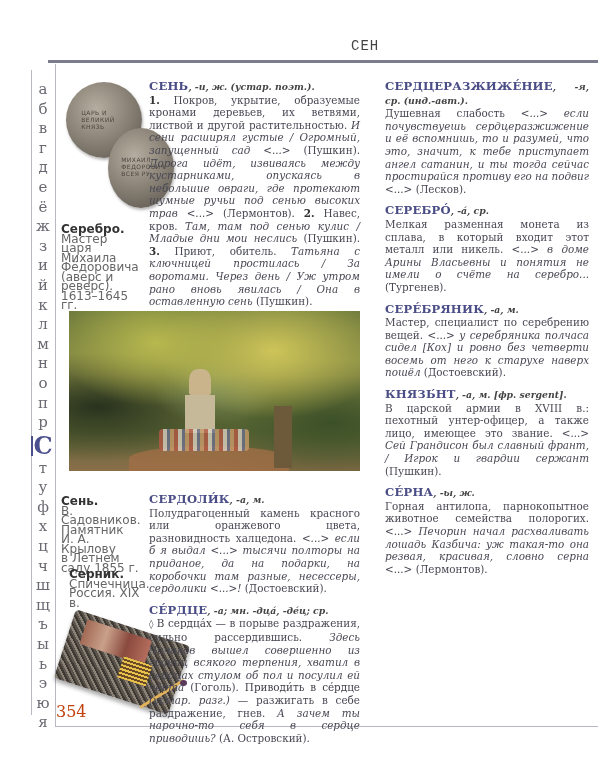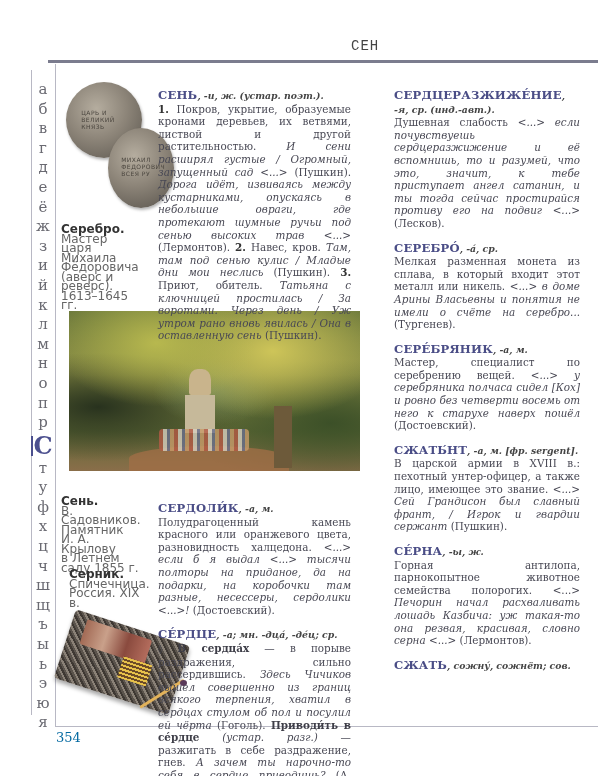--- a/index.html
+++ b/index.html
@@ -12,21 +12,21 @@
 
     .alpha-rail { position: absolute; left: 31px; top: 70px; width: 1px; height: 645px; background: #b8b8c4; }
     .alpha { position: absolute; left: 32px; top: 80px; width: 22px; }
     .alpha span { display: block; height: 19.6px; font-size: 15px; line-height: 19.6px; text-align: center; color: #6a6a72; font-family: "DejaVu Serif", serif; }
     .alpha span.active { color: #4b4f8e; font-size: 24px; font-weight: bold; height: 26px; line-height: 26px; position: relative; }
     .alpha span.active::before { content: ""; position: absolute; left: -1px; top: 3px; width: 2px; height: 20px; background: #4b4f8e; }
 
     .frame-left { position: absolute; left: 55px; top: 64px; width: 1px; height: 662px; background: #b8b8c4; }
     .frame-bottom { position: absolute; left: 55px; top: 726px; width: 543px; height: 1px; background: #b8b8c4; }
 
-    .page-number { position: absolute; left: 56px; top: 730px; font-size: 13px; color: #0369a1; }
+    .page-number { position: absolute; left: 56px; top: 702px; font-size: 16px; color: #c2410c; }
 
     .coin { position: absolute; border-radius: 50%; background: radial-gradient(circle at 40% 35%, #b5ad9f 0%, #8d8579 45%, #6b655c 80%, #5a544c 100%); box-shadow: 1px 2px 3px rgba(0,0,0,0.3); }
     .coin1 { left: 66px; top: 82px; width: 76px; height: 76px; }
     .coin2 { left: 108px; top: 128px; width: 66px; height: 80px; }
     .coin .glyphs { position: absolute; left: 20%; top: 35%; width: 60%; font-size: 6px; color: #4b463f; line-height: 7px; letter-spacing: 0.5px; font-family: "DejaVu Sans", sans-serif; }
 
     .caption { position: absolute; font-family: "DejaVu Sans", "Liberation Sans", sans-serif; font-size: 12px; line-height: 9.5px; color: #666; }
     .caption b { color: #333; font-weight: bold; display: block; }
 
     .painting { position: absolute; left: 69px; top: 311px; width: 291px; height: 160px; overflow: hidden;
@@ -49,27 +49,27 @@
     .matchbox .window { position: absolute; left: 14px; top: 6px; width: 68px; height: 26px; background: linear-gradient(90deg, #a26a55, #c9a08a, #8a4a3e, #b46d5d); border-radius: 2px; }
     .matchbox .matches { position: absolute; left: 60px; top: 30px; width: 30px; height: 22px; background: repeating-linear-gradient(0deg, #e7c14a 0 2px, #6b4a28 2px 4px); }
     .match-stick { position: absolute; left: 140px; top: 706px; width: 52px; height: 3px; background: #e2b25a; transform: rotate(-32deg); transform-origin: left center; border-radius: 2px; }
     .match-head { position: absolute; left: 180px; top: 680px; width: 7px; height: 6px; background: #5a3a5a; border-radius: 50%; }
 
     .col { position: absolute; font-size: 10.4px; line-height: 12.6px; color: #484854; text-align: justify; }
     .col-mid { left: 146px; top: 77px; width: 217px; }
     .col-right { left: 382px; top: 77px; width: 210px; }
 
     .entry { margin-bottom: 9px; }
-    .entry p { margin: 12px; }
+    .entry p { margin: 3px; }
     .hw { font-weight: bold; color: #4a4d86; font-size: 11.6px; letter-spacing: 0.2px; }
     .gram { font-weight: bold; font-style: italic; font-size: 9.3px; color: #444; }
     .num { font-weight: bold; color: #333; }
     .it { font-style: italic; }
     .src { font-style: normal; }
-    .phr { font-weight: bold; color: #3e3e48; }
+    .phr { font-weight: normal; color: #3e3e48; }
     .diamond { font-size: 9px; }
   </style>
 </head>
 <body>
 
 <div class="running-head">
   <span class="title">СЕН</span>
   <div class="rule"></div>
 </div>
 
@@ -192,31 +192,25 @@
     </p>
   </div>
   <div class="entry">
     <p>
       <span class="hw">СЕРЕ́БРЯНИК</span><span class="gram">, -а, м.</span><br>
       <span>Мастер, специалист по серебрению вещей. </span><span class="it">&lt;...&gt; у серебряника полчаса сидел [Кох] и ровно без четверти восемь от него к старухе наверх пошёл</span><span class="src"> (Достоевский).</span>
     </p>
   </div>
   <div class="entry">
     <p>
-      <span class="hw">СЖАТЬ́НТ</span><span class="gram">, -а, м. [фр. sergent].</span><br>
+      <span class="hw">КНЯЗЬ́НТ</span><span class="gram">, -а, м. [фр. sergent].</span><br>
       <span>В царской армии в XVIII в.: пехотный унтер-офицер, а также лицо, имеющее это звание. </span><span class="it">&lt;...&gt; Сей Грандисон был славный франт, / Игрок и гвардии сержант</span><span class="src"> (Пушкин).</span>
     </p>
   </div>
   <div class="entry">
     <p>
       <span class="hw">СЕ́РНА</span><span class="gram">, -ы, ж.</span><br>
       <span>Горная антилопа, парнокопытное животное семейства полорогих. &lt;...&gt; </span><span class="it">Печорин начал расхваливать лошадь Казбича: уж такая-то она резвая, красивая, словно серна &lt;...&gt;</span><span class="src"> (Лермонтов).</span>
     </p>
   </div>
-  <div class="entry">
-    <p>
-      <span class="hw">СЖАТЬ</span><span class="gram">, сожну́, сожнёт; сов.</span><br>
-      
-    </p>
-  </div>
 </div>
 
 <div class="page-number">354</div>
 
 </body></html>

